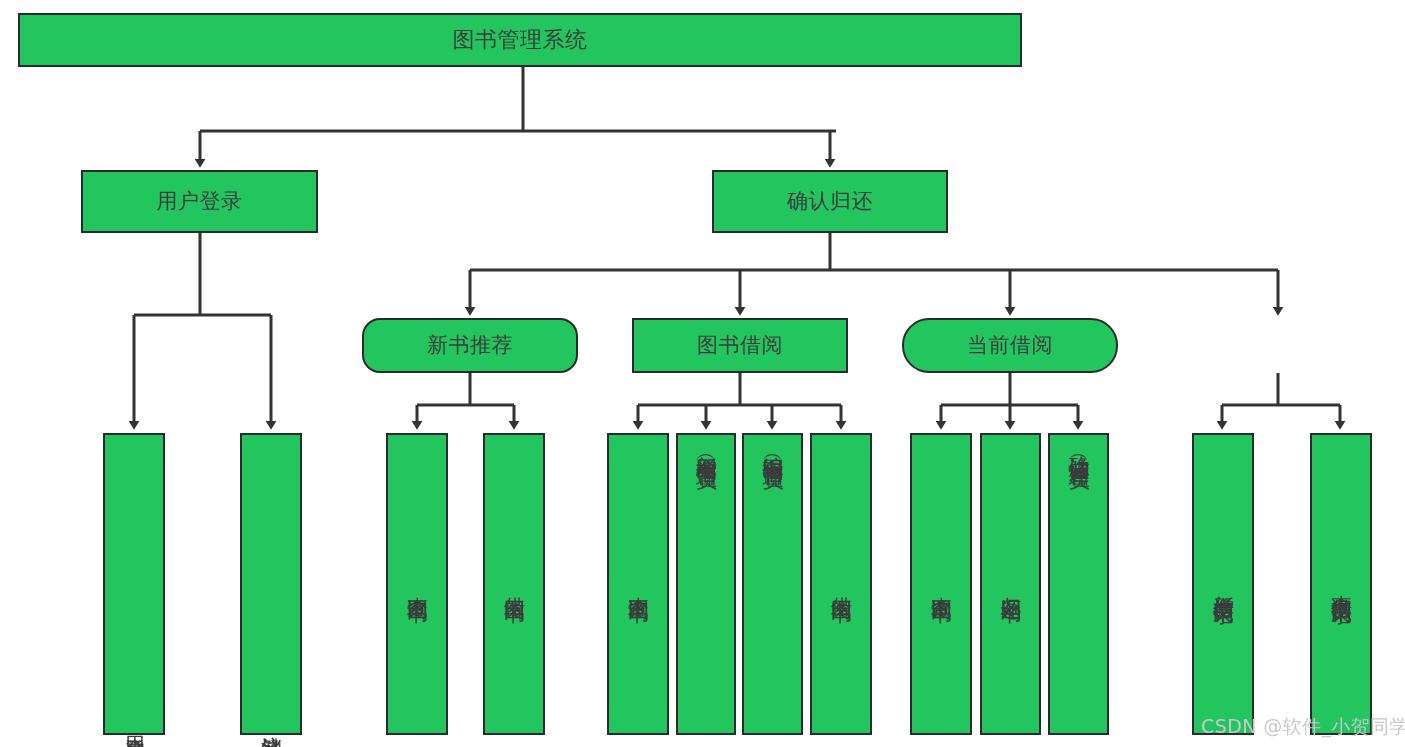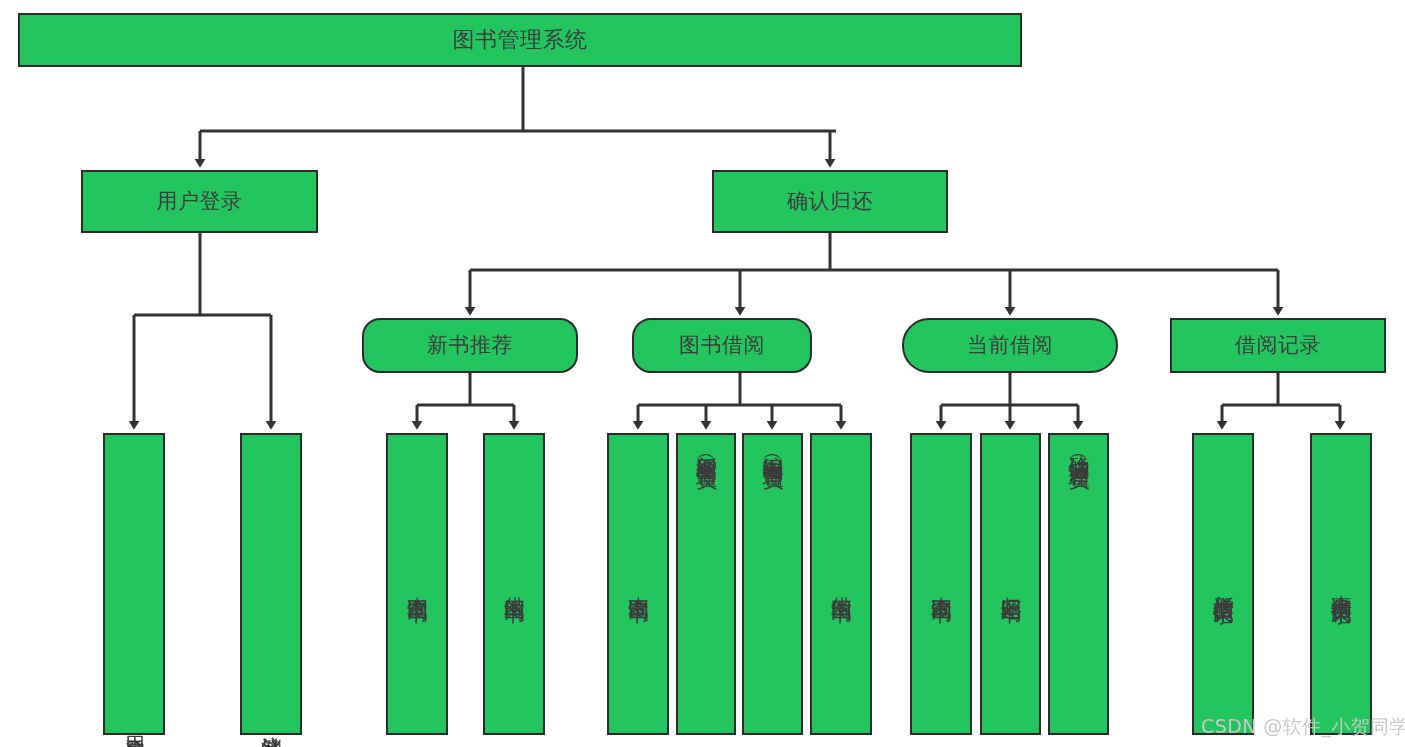--- a/index.html
+++ b/index.html
@@ -129,28 +129,25 @@
   <div class="node h" style="left:81px; top:170px; width:237px; height:63px;">
     <span class="label">用户登录</span>
   </div>
   <div class="node h" style="left:712px; top:170px; width:236px; height:63px;">
     <span class="label">确认归还</span>
   </div>
 
   <div class="node h" style="left:362px; top:318px; width:216px; height:55px;border-radius:18px;">
     <span class="label">新书推荐</span>
   </div>
-  <div class="node h" style="left:632px; top:318px; width:180px; height:55px;border-radius:19px;">
+  <div class="node h" style="left:632px; top:318px; width:216px; height:55px;">
     <span class="label">图书借阅</span>
   </div>
   <div class="node h" style="left:902px; top:318px; width:216px; height:55px;border-radius:27px;">
     <span class="label">当前借阅</span>
-  </div>
-  <div class="node h" style="left:1170px; top:318px; width:216px; height:55px;">
-    <span class="label">借阅记录</span>
   </div>
 
   <div class="node v low" style="left:103px; top:433px; width:62px; height:302px;">
     <span class="label">用户登录</span>
   </div>
   <div class="node v low" style="left:240px; top:433px; width:62px; height:302px;">
     <span class="label">注销登录</span>
   </div>
 
   <div class="node v mid" style="left:386px; top:433px; width:62px; height:302px;">

